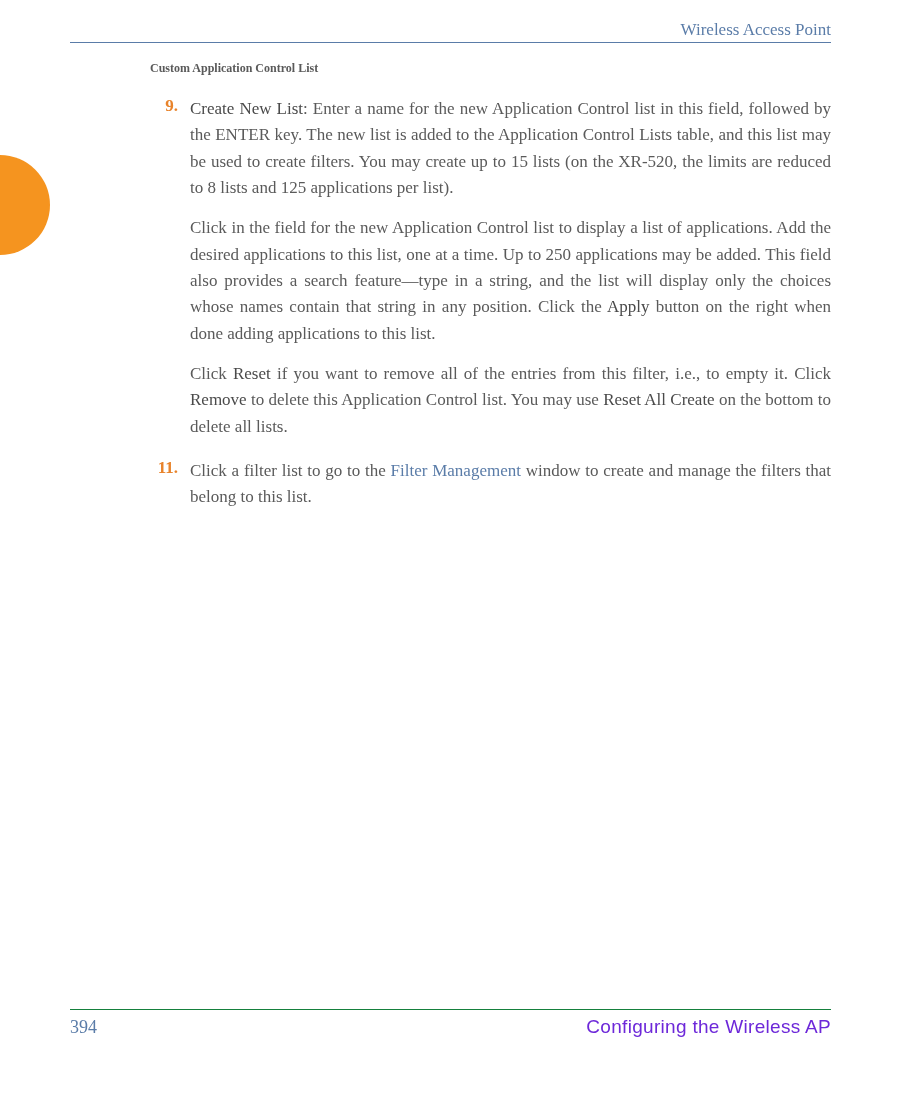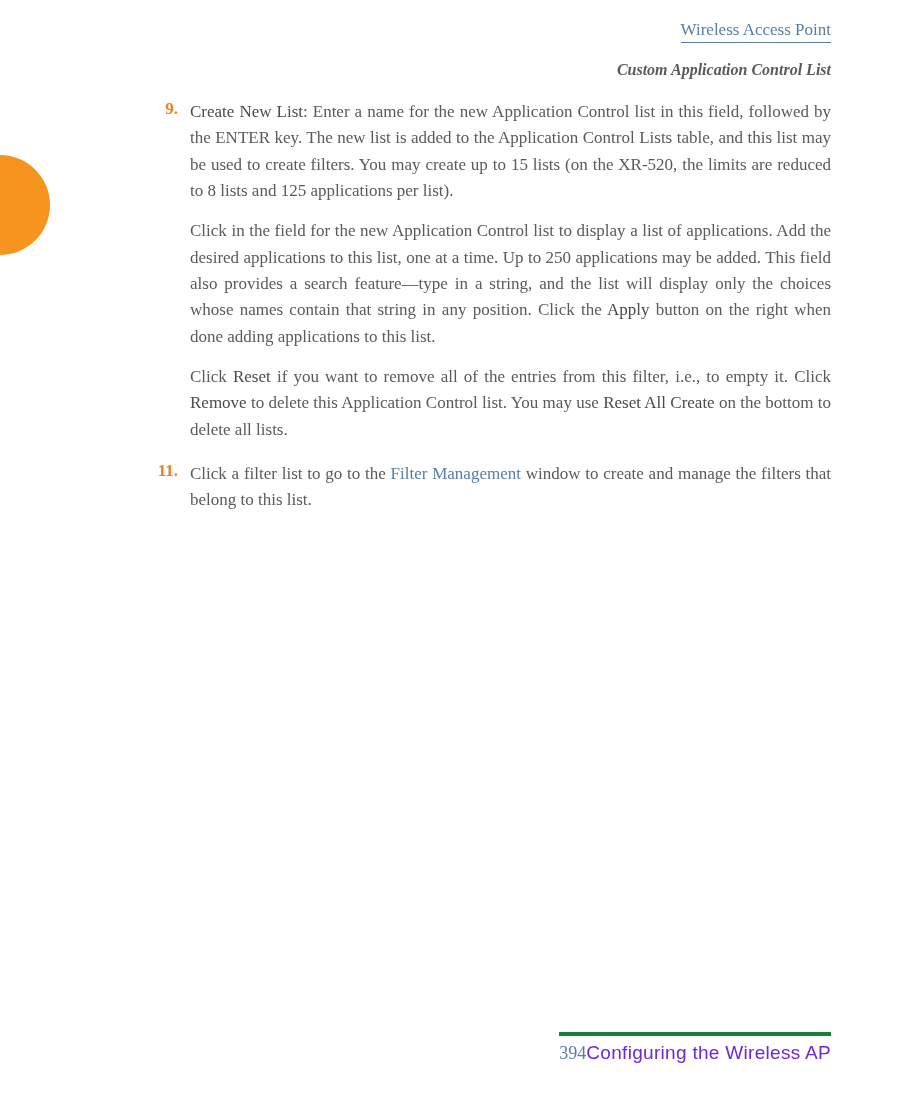--- a/index.html
+++ b/index.html
@@ -9,25 +9,24 @@
     }
     body {
       font-family: 'Palatino Linotype', 'Book Antiqua', Palatino, Georgia, serif;
       width: 901px;
       height: 1114px;
       background: #fff;
       position: relative;
       color: #5a5a5a;
     }
     .page-container {
-      padding: 20px 70px 50px 70px;
+      padding: 20px 70px 76px 70px;
       height: 100%;
       display: flex;
       flex-direction: column;
-      align-items: flex-end;
     }
     .header {
       border-bottom: 1px solid #5a7ca8;
       padding-bottom: 2px;
       text-align: right;
       margin-bottom: 18px;
     }
     .header-text {
       color: #5a7ca8;
       font-size: 17px;
@@ -37,24 +36,23 @@
       position: absolute;
       left: 0;
       top: 155px;
       width: 50px;
       height: 100px;
       background: #f5941f;
       border-radius: 0 100px 100px 0;
     }
     .section-title {
       font-family: 'Palatino Linotype', 'Book Antiqua', Palatino, Georgia, serif;
-      font-style: italic;
       font-weight: bold;
       color: #5a5a5a;
-      font-size: 16px;
+      font-size: 12px;
       margin-bottom: 20px;
       margin-left: 80px;
     }
     .content-list {
       margin-left: 80px;
       flex: 1;
     }
     .list-item {
       display: flex;
       margin-bottom: 18px;
@@ -113,21 +111,21 @@
       content: '';
       position: absolute;
       bottom: 3px;
       left: 6px;
       width: 8px;
       height: 5px;
       background: #3a4a5a;
       border-radius: 1px;
     }
     .footer {
-      border-top: 4px solid #15803d;
+      border-top: 1px solid #15803d;
       padding-top: 6px;
       display: flex;
       justify-content: space-between;
       align-items: center;
       margin-top: auto;
     }
     .page-number {
       color: #5a7ca8;
       font-size: 18px;
     }

